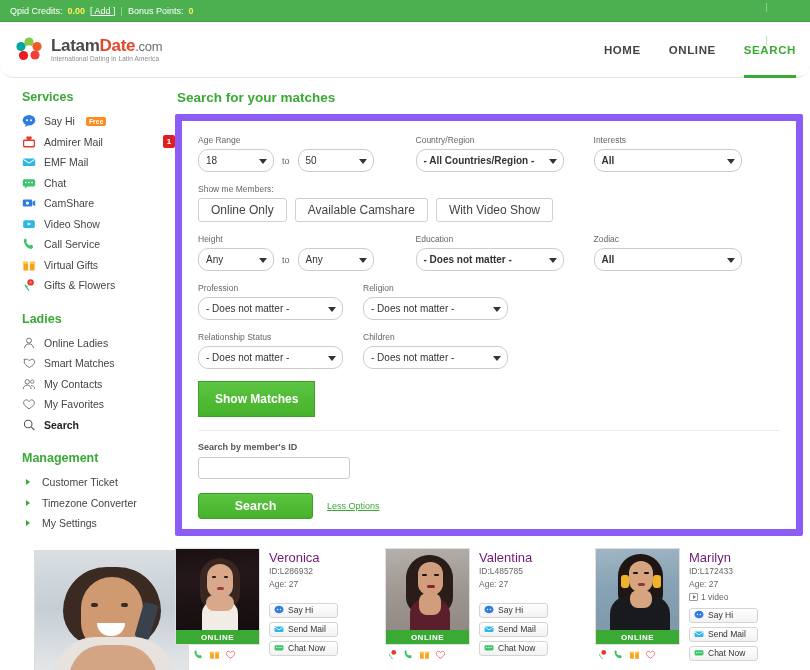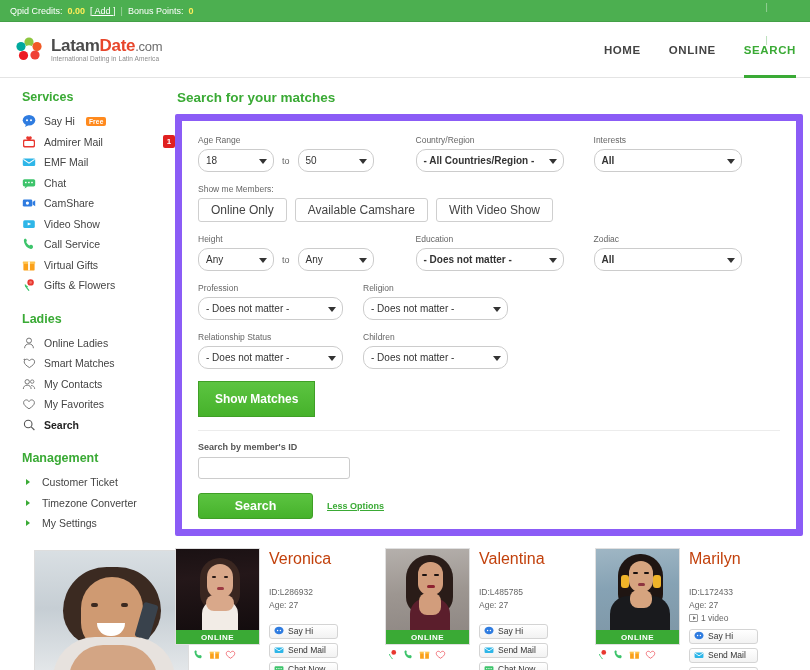--- a/index.html
+++ b/index.html
@@ -30,21 +30,21 @@
   }
   .phone-glyph {
     width: 6px; height: 11px; border: 1px solid #fff; border-radius: 1px;
     background: #2e7d32; display: inline-block;
   }
   .caret-d { font-size: 7px; }
 
   
   .header {
     height: 56px; background: #fff; display: flex; align-items: center;
-    padding: 0 14px; border-bottom: 1px solid #e4e4e4;
+    padding: 0 14px; border-bottom: 1px solid #e4e4e4; border-radius: 14px;
   }
   .logo-wrap { display: flex; align-items: center; gap: 7px; }
   .logo-mark { width: 30px; height: 30px; position: relative; }
   .logo-text { line-height: 1.05; }
   .logo-title { font-size: 17px; font-weight: bold; color: #4b4b4b; letter-spacing: -.3px; }
   .logo-title .accent { color: #e8462b; }
   .logo-title .dotcom { color: #6d6d6d; font-weight: normal; font-size: 13px; }
   .logo-sub { font-size: 6.5px; color: #8a8a8a; letter-spacing: .1px; margin-top: 1px; }
   .nav { margin-left: auto; display: flex; align-items: center; gap: 28px; height: 56px; }
   .nav-item {
@@ -141,40 +141,40 @@
     font-family: "Liberation Sans", sans-serif;
   }
   .bottom-actions { display: flex; align-items: center; gap: 14px; margin-top: 14px; }
   .btn-search {
     width: 115px; height: 26px;
     background: linear-gradient(#5cc441, #46b22b);
     border: 1px solid #3f9f26; border-radius: 3px; color: #fff;
     font-size: 12.5px; font-weight: bold; display: flex; align-items: center;
     justify-content: center; cursor: pointer;
   }
-  .less-link { font-size: 9px; color: #3aaa35; text-decoration: underline; cursor: pointer; font-weight: bold; }
+  .less-link { font-size: 9px; color: #3aaa35; text-decoration: underline; cursor: pointer; }
 
   
   .results { display: flex; gap: 2px; margin-top: 12px; }
   .card { width: 208px; display: flex; gap: 9px; }
   .card-photo {
     width: 85px; flex: 0 0 85px;
   }
   .photo {
     width: 85px; height: 97px; border: 1px solid #e0e0e0; position: relative; overflow: hidden;
   }
   .photo .online-tag {
     position: absolute; left: 0; right: 0; bottom: 0; height: 14px;
     background: #3aaa35; color: #fff; font-size: 8px; font-weight: bold;
     display: flex; align-items: center; justify-content: center; letter-spacing: .5px;
   }
   .mini-icons { display: flex; gap: 5px; padding: 4px 0 0 2px; }
   .mini-icons .ico { width: 11px; height: 11px; flex: 0 0 11px; }
   .card-info { padding-top: 2px; min-width: 0; }
-  .c-name { font-size: 16px; color: #c2410c; margin-bottom: 18px; }
+  .c-name { font-size: 13px; color: #701a75; margin-bottom: 0; }
   .c-meta { font-size: 8.5px; color: #666; line-height: 1.5; }
   .c-video { font-size: 8.5px; color: #666; display: flex; align-items: center; gap: 3px; margin-top: 1px; }
   .vid-box { width: 9px; height: 8px; border: 1px solid #999; border-radius: 1px; position: relative; }
   .vid-box::after {
     content: ""; position: absolute; left: 2.5px; top: 1.5px;
     border-left: 3px solid #777; border-top: 2px solid transparent; border-bottom: 2px solid transparent;
   }
   .c-actions { margin-top: 12px; display: flex; flex-direction: column; gap: 4px; }
   .act {
     width: 69px; height: 15px; border: 1px solid #d4d4d4; border-radius: 3px;

